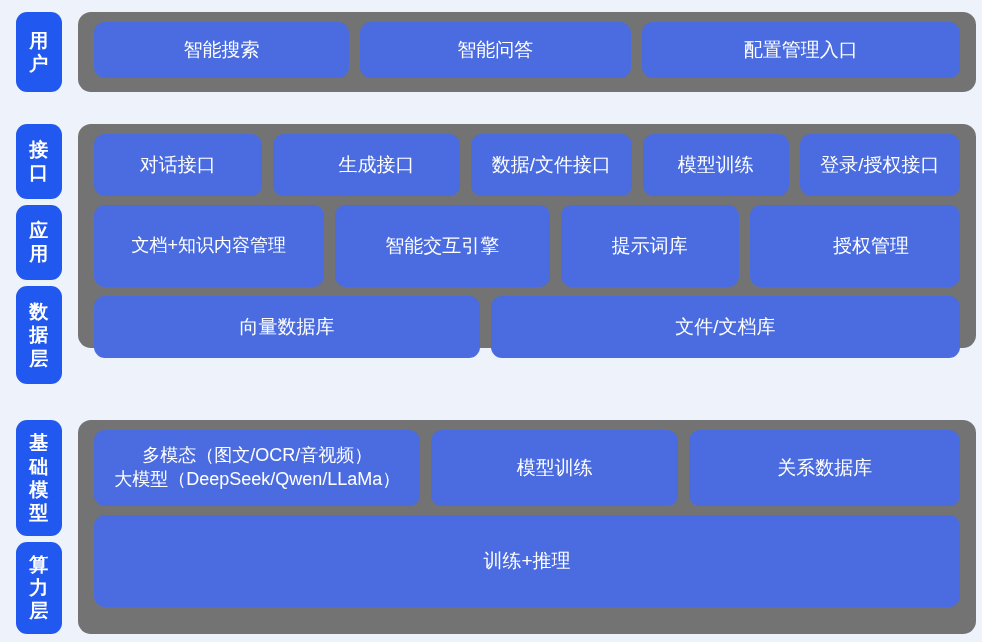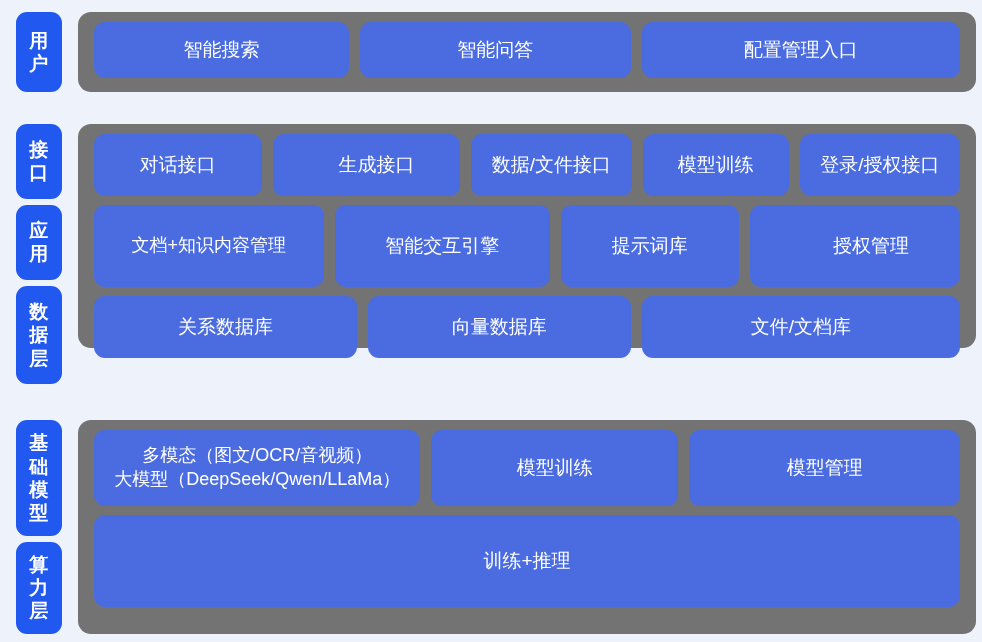--- a/index.html
+++ b/index.html
@@ -189,23 +189,20 @@
           </div>
           <div class="box" style="flex: 22 1 0px;">
             <span class="line">提示词库</span>
           </div>
           <div class="box" style="flex: 22 1 0px; padding-left: 40px;">
             <span class="line">授权管理</span>
           </div>
         </div>
         <div class="row">
           <div class="box" style="flex: 31 1 0px;">
-            <span class="line">关系数据库</span>
-          </div>
-          <div class="box" style="flex: 31 1 0px;">
             <span class="line">向量数据库</span>
           </div>
           <div class="box" style="flex: 38 1 0px;">
             <span class="line">文件/文档库</span>
           </div>
         </div>
       </div>
   </div>
 
   <div class="band" id="band-infra">
@@ -225,21 +222,21 @@
     <div class="card">
         <div class="row">
           <div class="box two-line" style="flex: 39 1 0px;">
             <span class="line">多模态（图文/OCR/音视频）</span>
             <span class="line">大模型（DeepSeek/Qwen/LLaMa）</span>
           </div>
           <div class="box" style="flex: 29 1 0px;">
             <span class="line">模型训练</span>
           </div>
           <div class="box" style="flex: 32 1 0px;">
-            <span class="line">模型管理</span>
+            <span class="line">关系数据库</span>
           </div>
         </div>
         <div class="row tall">
           <div class="box" style="flex: 46 1 0px;">
             <span class="line">训练+推理</span>
           </div>
         </div>
       </div>
   </div>
 

